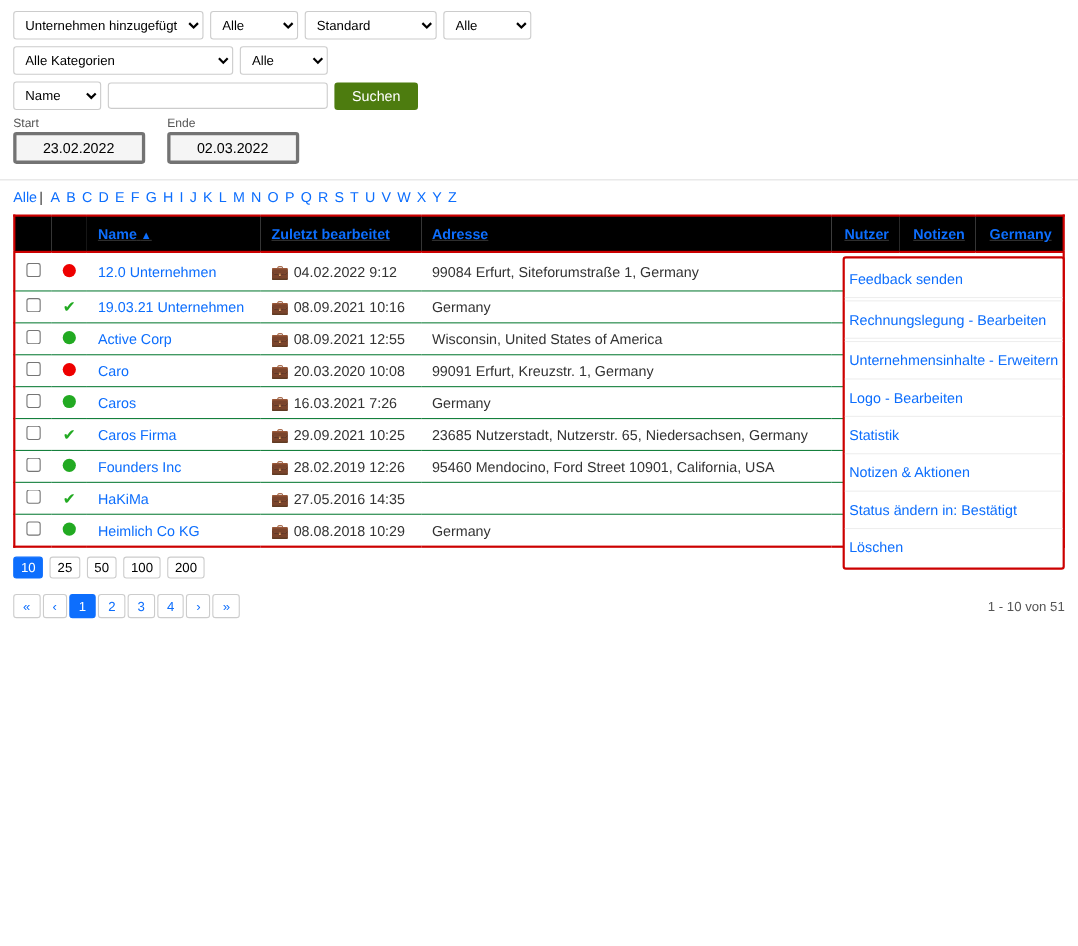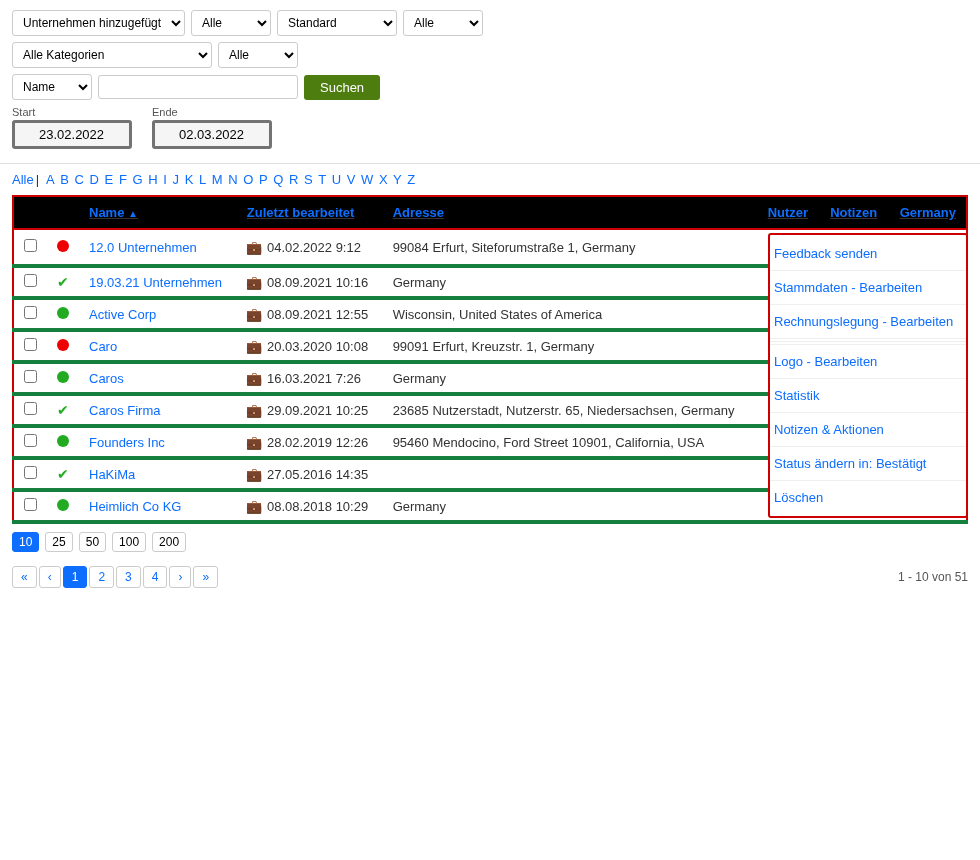--- a/index.html
+++ b/index.html
@@ -63,21 +63,21 @@
       text-align: left; 
       border-bottom: 2px solid #c00;
       color: #0d6efd;
       font-weight: bold;
       white-space: nowrap;
     }
     thead th.right { text-align: right; }
     
     .sort-arrow { color: #0d6efd; font-size: 10px; }
     
-    tbody tr { border-bottom: 4px solid #15803d; }
+    tbody tr { border-bottom: 1px solid #15803d; }
     tbody td { padding: 6px 10px; vertical-align: middle; }
     
     .checkbox-cell { width: 25px; }
     .status-cell { width: 20px; }
     
     input[type="checkbox"] { cursor: pointer; }
     
     .status-dot {
       width: 12px;
       height: 12px;
@@ -400,25 +400,25 @@
           <td style="text-align: right;"></td>
           <td style="text-align: right;"></td>
           <td style="text-align: right;"></td>
         </tr>
       </tbody>
   </table>
 
   <div class="dropdown-menu" id="action-dropdown">
   <a href="#">Feedback senden</a>
       <div class="sep-line"></div>
-      <a href="#">Stammdaten - Bearbeiten</a>
       <div class="sep-line"></div>
       <a href="#">Rechnungslegung - Bearbeiten</a>
       <div class="sep-line"></div>
       <div class="sep-line"></div>
+      <a href="#">Unternehmensinhalte - Erweitern</a>
       <div class="sep-line"></div>
       <a href="#">Logo - Bearbeiten</a>
       <div class="sep-line"></div>
       <a href="#">Statistik</a>
       <div class="sep-line"></div>
       <a href="#">Notizen &amp; Aktionen</a>
       <div class="sep-line"></div>
       <a href="#">Status ändern in: Bestätigt</a>
       <div class="sep-line"></div>
       <a href="#">Löschen</a>

